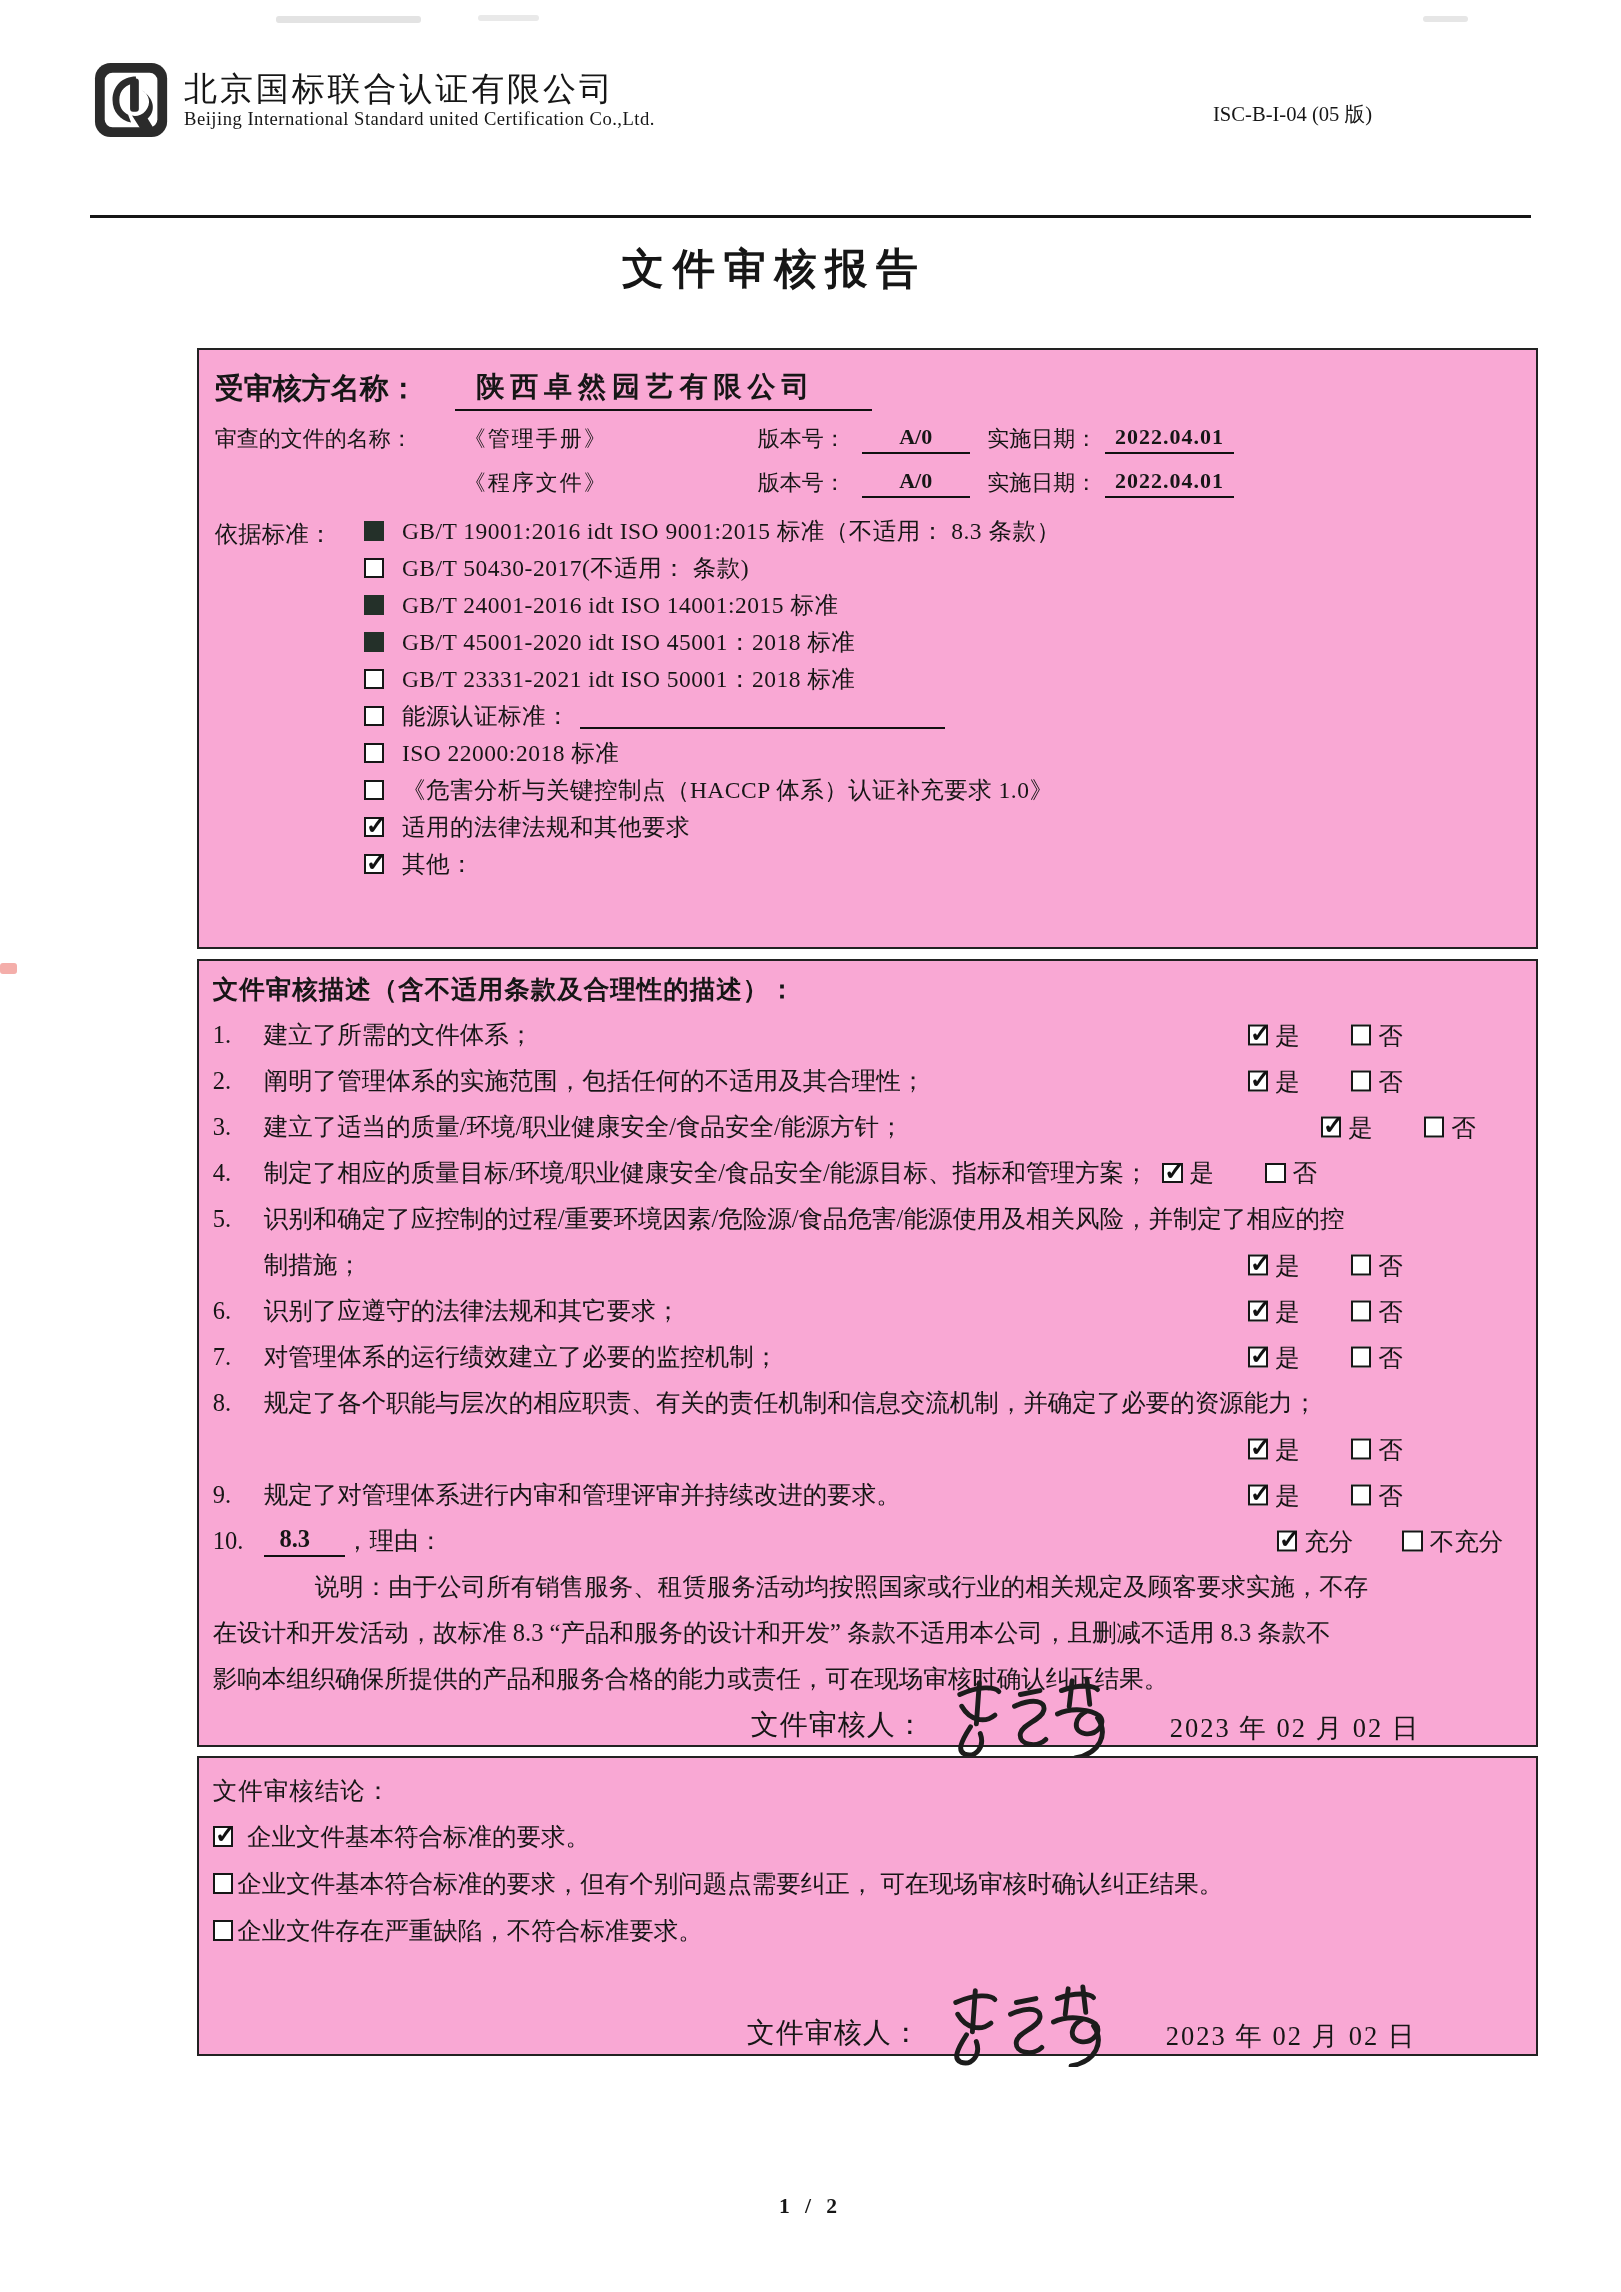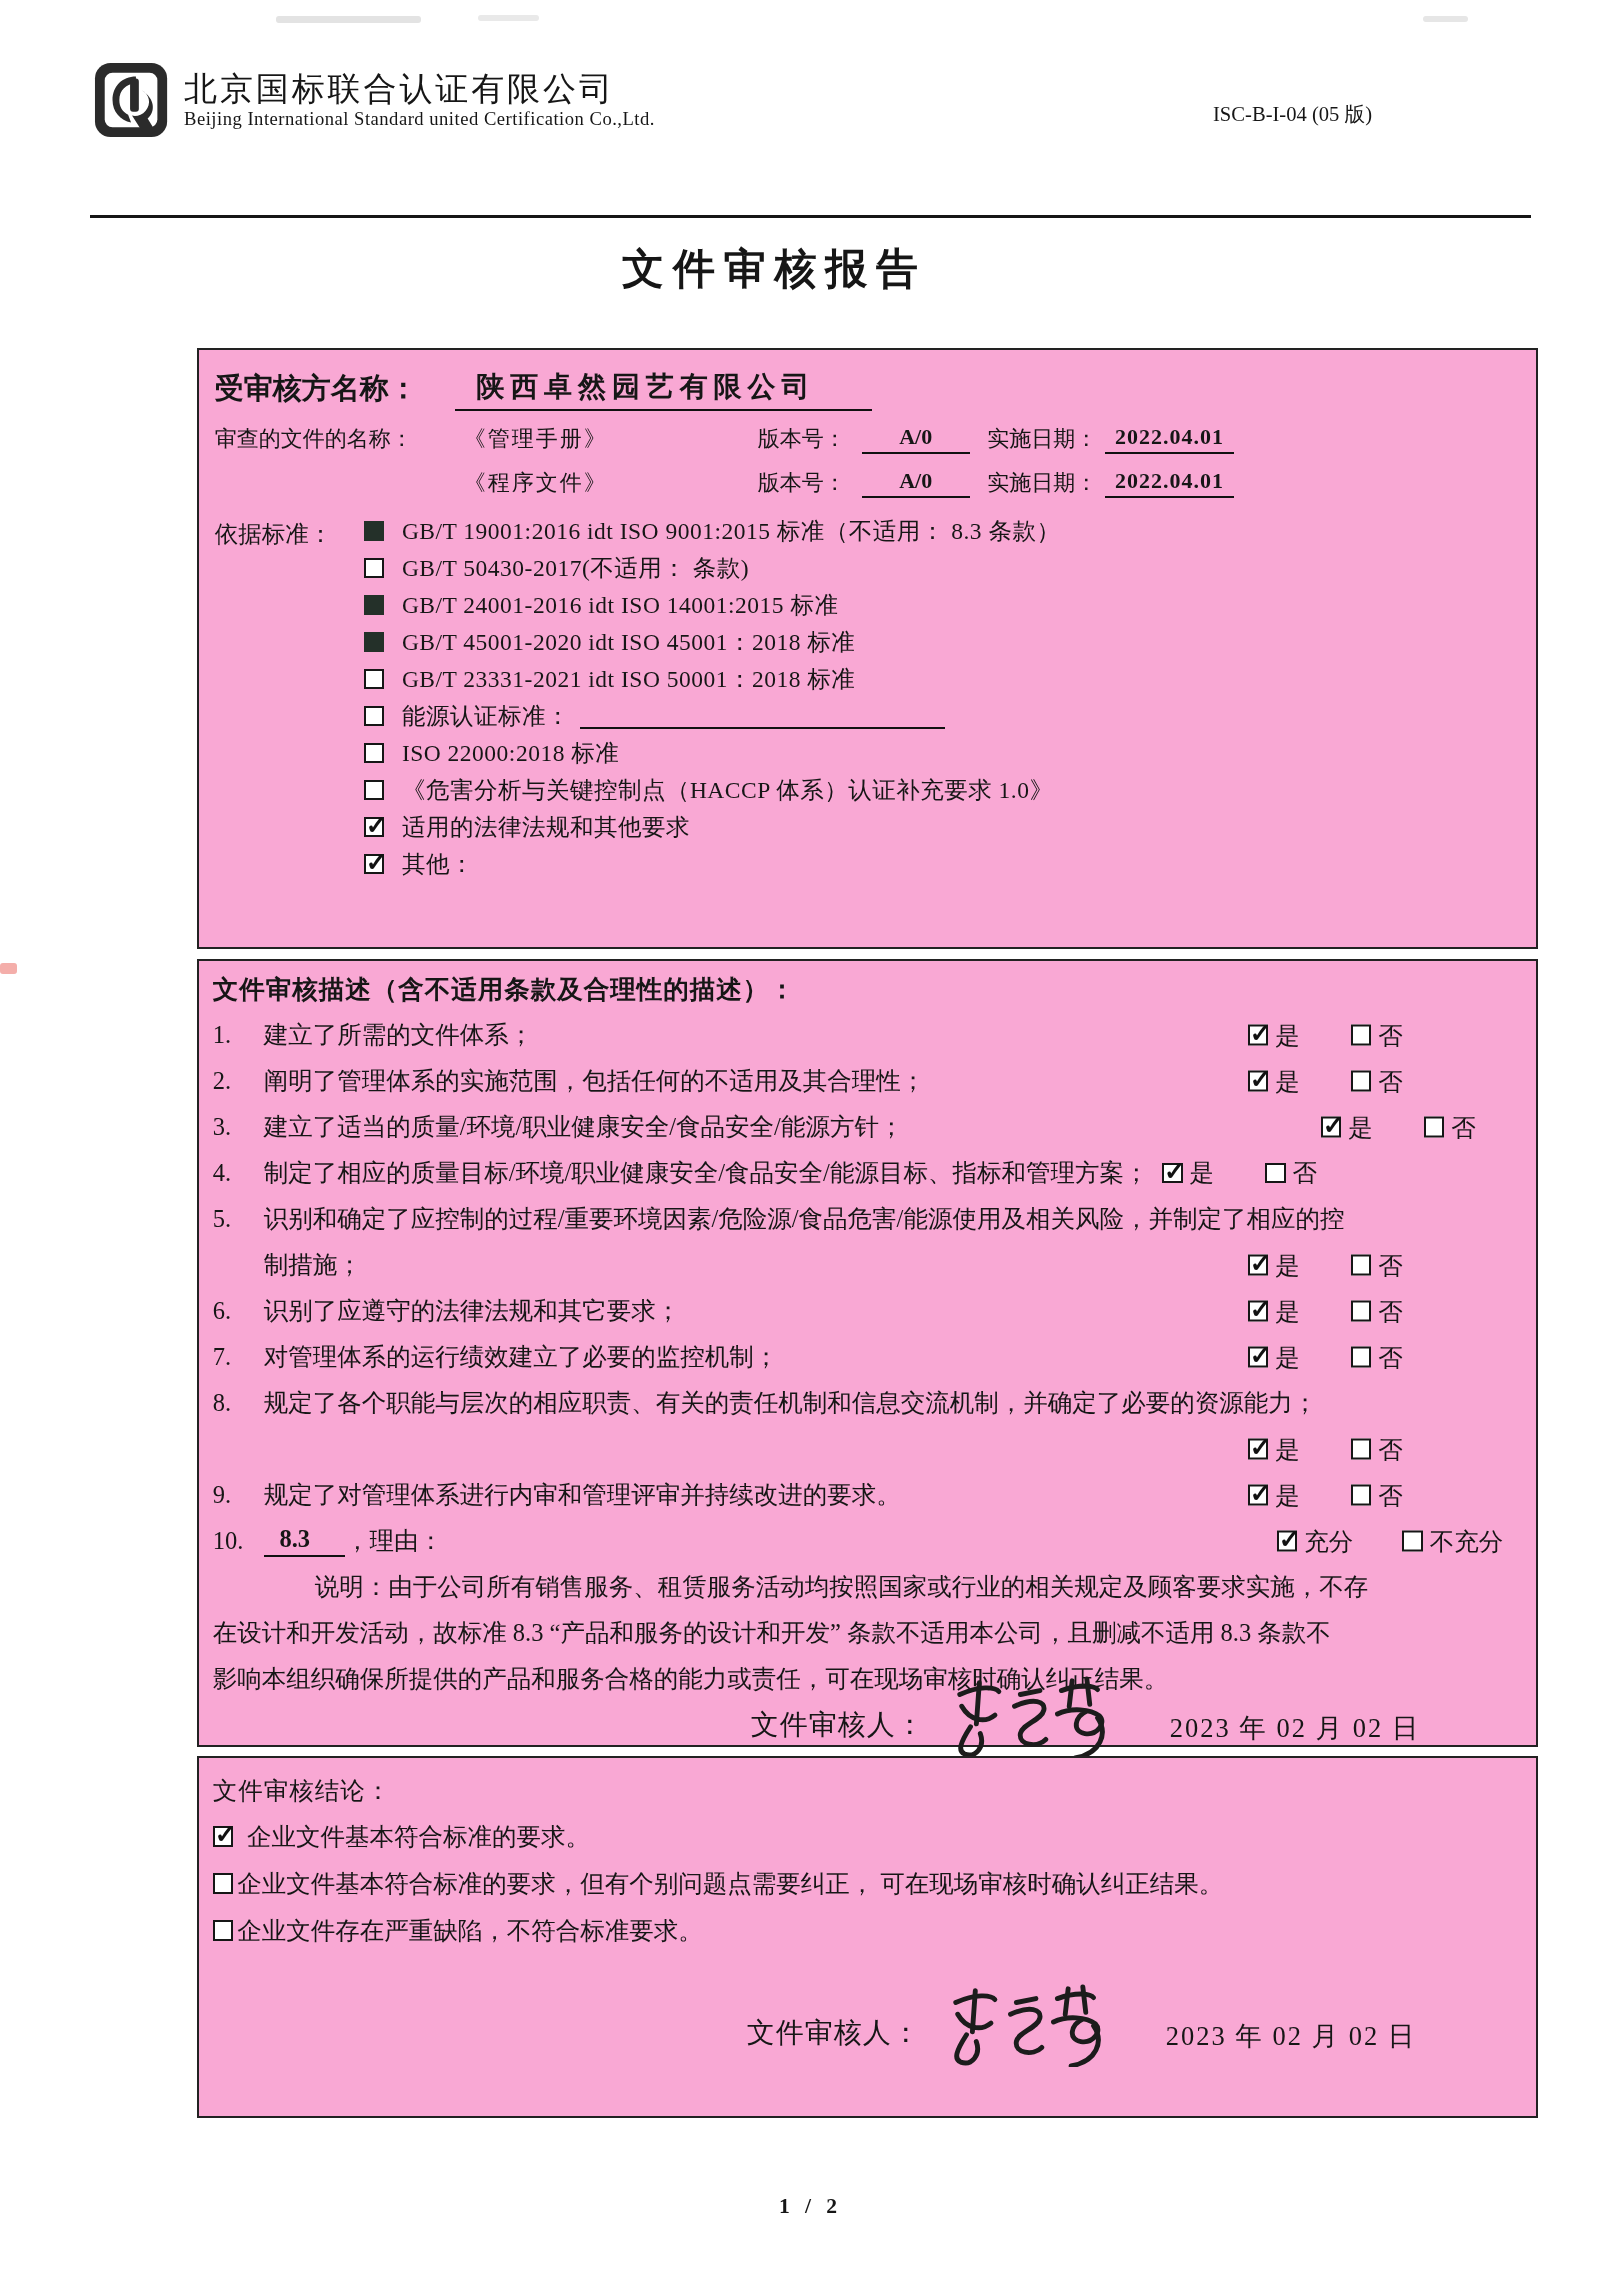--- a/index.html
+++ b/index.html
@@ -21,21 +21,21 @@
   
   .art{position:absolute;border-radius:2.9px;}
   .art1{left:276px;top:15.7px;width:145px;height:6.9px;background:#e3e3e3;}
   .art2{left:478px;top:14.7px;width:61px;height:5.9px;background:#e9e9e9;}
   .art3{left:1423px;top:15.7px;width:45px;height:5.9px;background:#e6e6e6;}
   .art-red{left:0;top:963px;width:16.7px;height:10.8px;background:#f2a09b;opacity:.85;}
   
   .box{position:absolute;left:149px;width:1341px;border:2.9px solid #222;background:#f9a8d4;box-sizing:border-box;margin-left:48px;}
   .box1{top:348px;height:601px;padding:11.8px 15.7px;}
   .box2{top:959px;height:788px;padding:5.9px 13.7px;}
-  .box3{top:1756px;height:362px;padding:9.8px 13.7px;}
+  .box3{top:1756px;height:300px;padding:9.8px 13.7px;}
   
   .auditee-row{height:55px;display:flex;align-items:center;font-size:29px;font-weight:bold;}
   .auditee-name{margin-left:37px;border-bottom:2.9px solid #111;padding:0 57px 2.9px 21.6px;letter-spacing:5.9px;font-size:28px;}
   .doc-row{height:44px;display:flex;align-items:center;font-size:22px;}
   .doc-row .lbl{width:249px;}
   .doc-row .docname{width:294px;letter-spacing:2px;}
   .doc-row .vlbl{width:104px;}
   .doc-row .ver{width:108px;text-align:center;font-weight:bold;border-bottom:2.9px solid #111;padding-bottom:2px;}
   .doc-row .dlbl{margin-left:17.6px;}
   .doc-row .dt{margin-left:7.8px;font-weight:bold;border-bottom:2.9px solid #111;padding:0 9.8px 2px 9.8px;letter-spacing:1px;}

